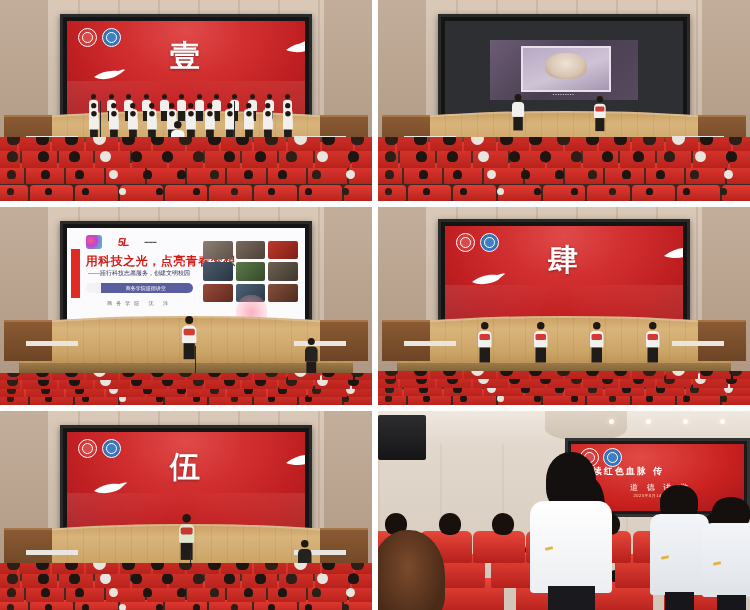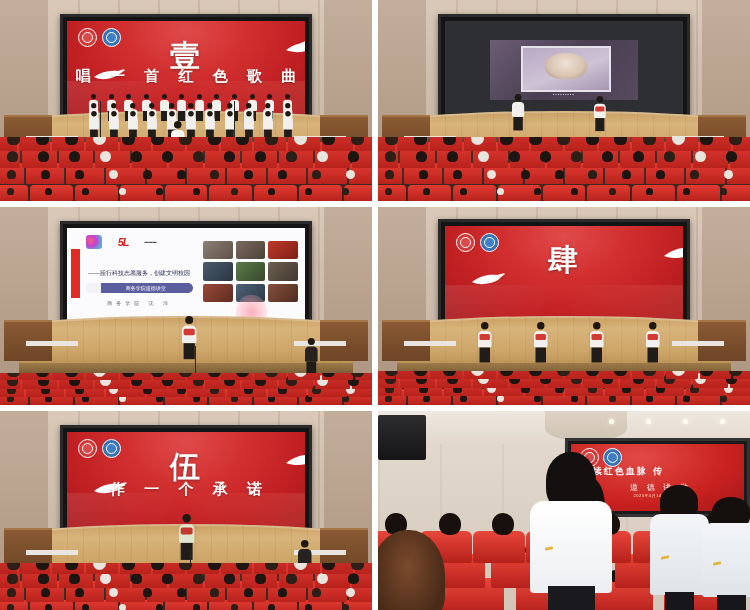--- a/index.html
+++ b/index.html
@@ -328,21 +328,20 @@
                 <path d="M2 10 C10 4 18 2 28 3 C32 1 35 0 37 1 C34 3 32 5 30 7 C24 12 12 14 2 10 Z" fill="#fff"></path>
                 <path d="M14 6 C18 1 24 0 28 2 C24 5 19 7 14 6 Z" fill="#f2f2f2"></path>
               </svg>
           </div>
           <div class="dove dove-l">
             <svg width="32" height="14" viewBox="0 0 32 14">
                 <path d="M1 8 C8 3 16 1 25 2 C28 1 31 0 32 1 C29 3 27 5 25 6 C19 10 9 12 1 8 Z" fill="#fff"></path>
               </svg>
           </div>
           <div class="big-char">壹</div>
-          <div class="sub-char">唱 一 首 红 色 歌 曲</div>
         </div>
       </div>
 
       <div class="stage"></div>
       <div class="stage-front"></div>
       <div class="wood-box l"></div>
       <div class="wood-box r"></div>
       <div class="wood-rail l"></div>
       <div class="wood-rail r"></div>
 
@@ -790,20 +789,21 @@
 
       <div class="screen-frame">
         <div class="screen">
           <div class="slide-white">
             <div class="ppt-accent"></div>
             <div class="ppt-logos">
               <span class="ppt-logo-a"></span>
               <span class="ppt-logo-b">5L</span>
               <span class="ppt-logo-c">▬▬▬</span>
             </div>
+            <div class="ppt-title">用科技之光，点亮青春梦想</div>
             <div class="ppt-sub">——踵行科技志愿服务，创建文明校园</div>
             <div class="ppt-bar">
               <span>商务学院道德讲堂</span>
             </div>
             <div class="ppt-foot">商务学院    沈  洋</div>
             <div class="ppt-photos" id="ppt-tiles">
                 <div style="background:linear-gradient(135deg,#8c7f72,#5e5249);"></div>
                 <div style="background:linear-gradient(135deg,#7a6a5e,#4d4138);"></div>
                 <div style="background:linear-gradient(135deg,#c0392b,#7d1f17);"></div>
                 <div style="background:linear-gradient(135deg,#4a5b6e,#2a3642);"></div>
@@ -1142,21 +1142,20 @@
             <svg width="40" height="17" viewBox="0 0 40 17">
                 <path d="M2 11 C11 4 19 2 29 3 C33 1 37 0 39 1 C36 3 34 5 32 7 C25 13 13 15 2 11 Z" fill="#fff"></path>
               </svg>
           </div>
           <div class="dove dove-l">
             <svg width="34" height="15" viewBox="0 0 34 15">
                 <path d="M1 9 C9 3 17 1 26 2 C30 1 33 0 34 1 C31 3 29 5 27 7 C20 11 9 13 1 9 Z" fill="#fff"></path>
               </svg>
           </div>
           <div class="big-char">伍</div>
-          <div class="sub-char">作 一 个 承 诺</div>
         </div>
       </div>
 
       <div class="stage"></div>
       <div class="stage-front"></div>
       <div class="wood-box l"></div>
       <div class="wood-box r"></div>
       <div class="wood-rail l"></div>
       <div class="wood-rail r"></div>
 

